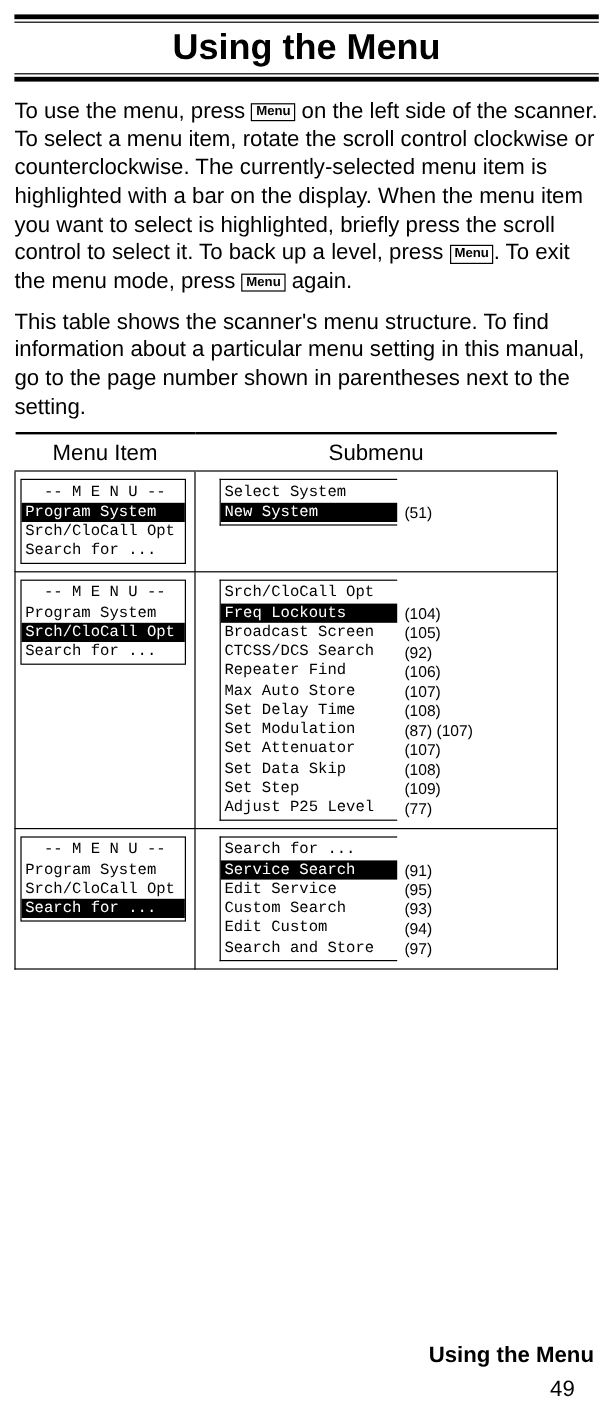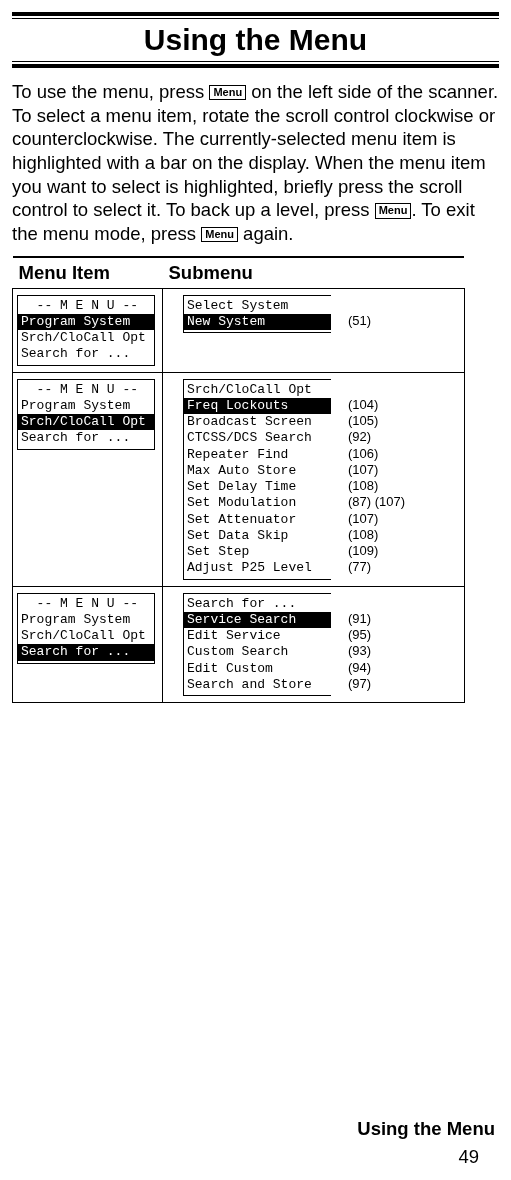--- a/index.html
+++ b/index.html
@@ -36,23 +36,23 @@
       padding: 0 3px;
       line-height: 1.2;
       vertical-align: 2px;
     }
     table.menu-table {
       width: 93%;
       border-collapse: collapse;
       margin-top: 10px;
     }
     table.menu-table th {
-      text-align: left;
-      font-size: 18.5px;
-      font-weight: bold;
+      text-align: center;
+      font-size: 18.5px;
+      font-weight: normal;
       padding: 4px 6px;
       border-top: 2px solid #000;
       border-bottom: 1px solid #000;
     }
     table.menu-table th:first-child { border-right: none; }
     table.menu-table td {
       vertical-align: top;
       padding: 6px 4px;
       border: 1px solid #000;
       font-size: 13px;
@@ -84,22 +84,22 @@
       padding: 0 3px;
     }
     .screen .hl, .sub-screen .hl {
       background: #000;
       color: #fff;
     }
     .screen .ul, .sub-screen .ul {
     }
     .sub-wrap {
       display: flex;
-      align-items: flex-start;
-      gap: 17px;
+      align-items: center;
+      gap: 6px;
       padding-left: 16px;
     }
     .page-refs {
       font-family: Arial, Helvetica, sans-serif;
       font-size: 13px;
       line-height: 1.25;
       padding-top: 2px;
     }
     .page-refs .ref { white-space: nowrap; }
     .footer-title {
@@ -129,20 +129,21 @@
 
 <div>
   <div class="thin-rule"></div>
   <div class="thick-rule"></div>
 </div>
 
 <div class="body-text">
   <p>
     <span>To use the menu, press </span><span class="menu-box">Menu</span><span> on the left side of the scanner. To select a menu item, rotate the scroll control clockwise or counterclockwise. The currently-selected menu item is highlighted with a bar on the display. When the menu item you want to select is highlighted, briefly press the scroll control to select it. To back up a level, press </span><span class="menu-box">Menu</span><span>. To exit the menu mode, press </span><span class="menu-box">Menu</span><span> again.</span>
   </p>
+  <p>This table shows the scanner's menu structure. To find information about a particular menu setting in this manual, go to the page number shown in parentheses next to the setting.</p>
 </div>
 
 <table class="menu-table">
   <tbody>
       <tr class="header-row">
     <th>Menu Item</th>
     <th>Submenu</th>
   </tr>
   </tbody>
     <tbody id="rows-body">

